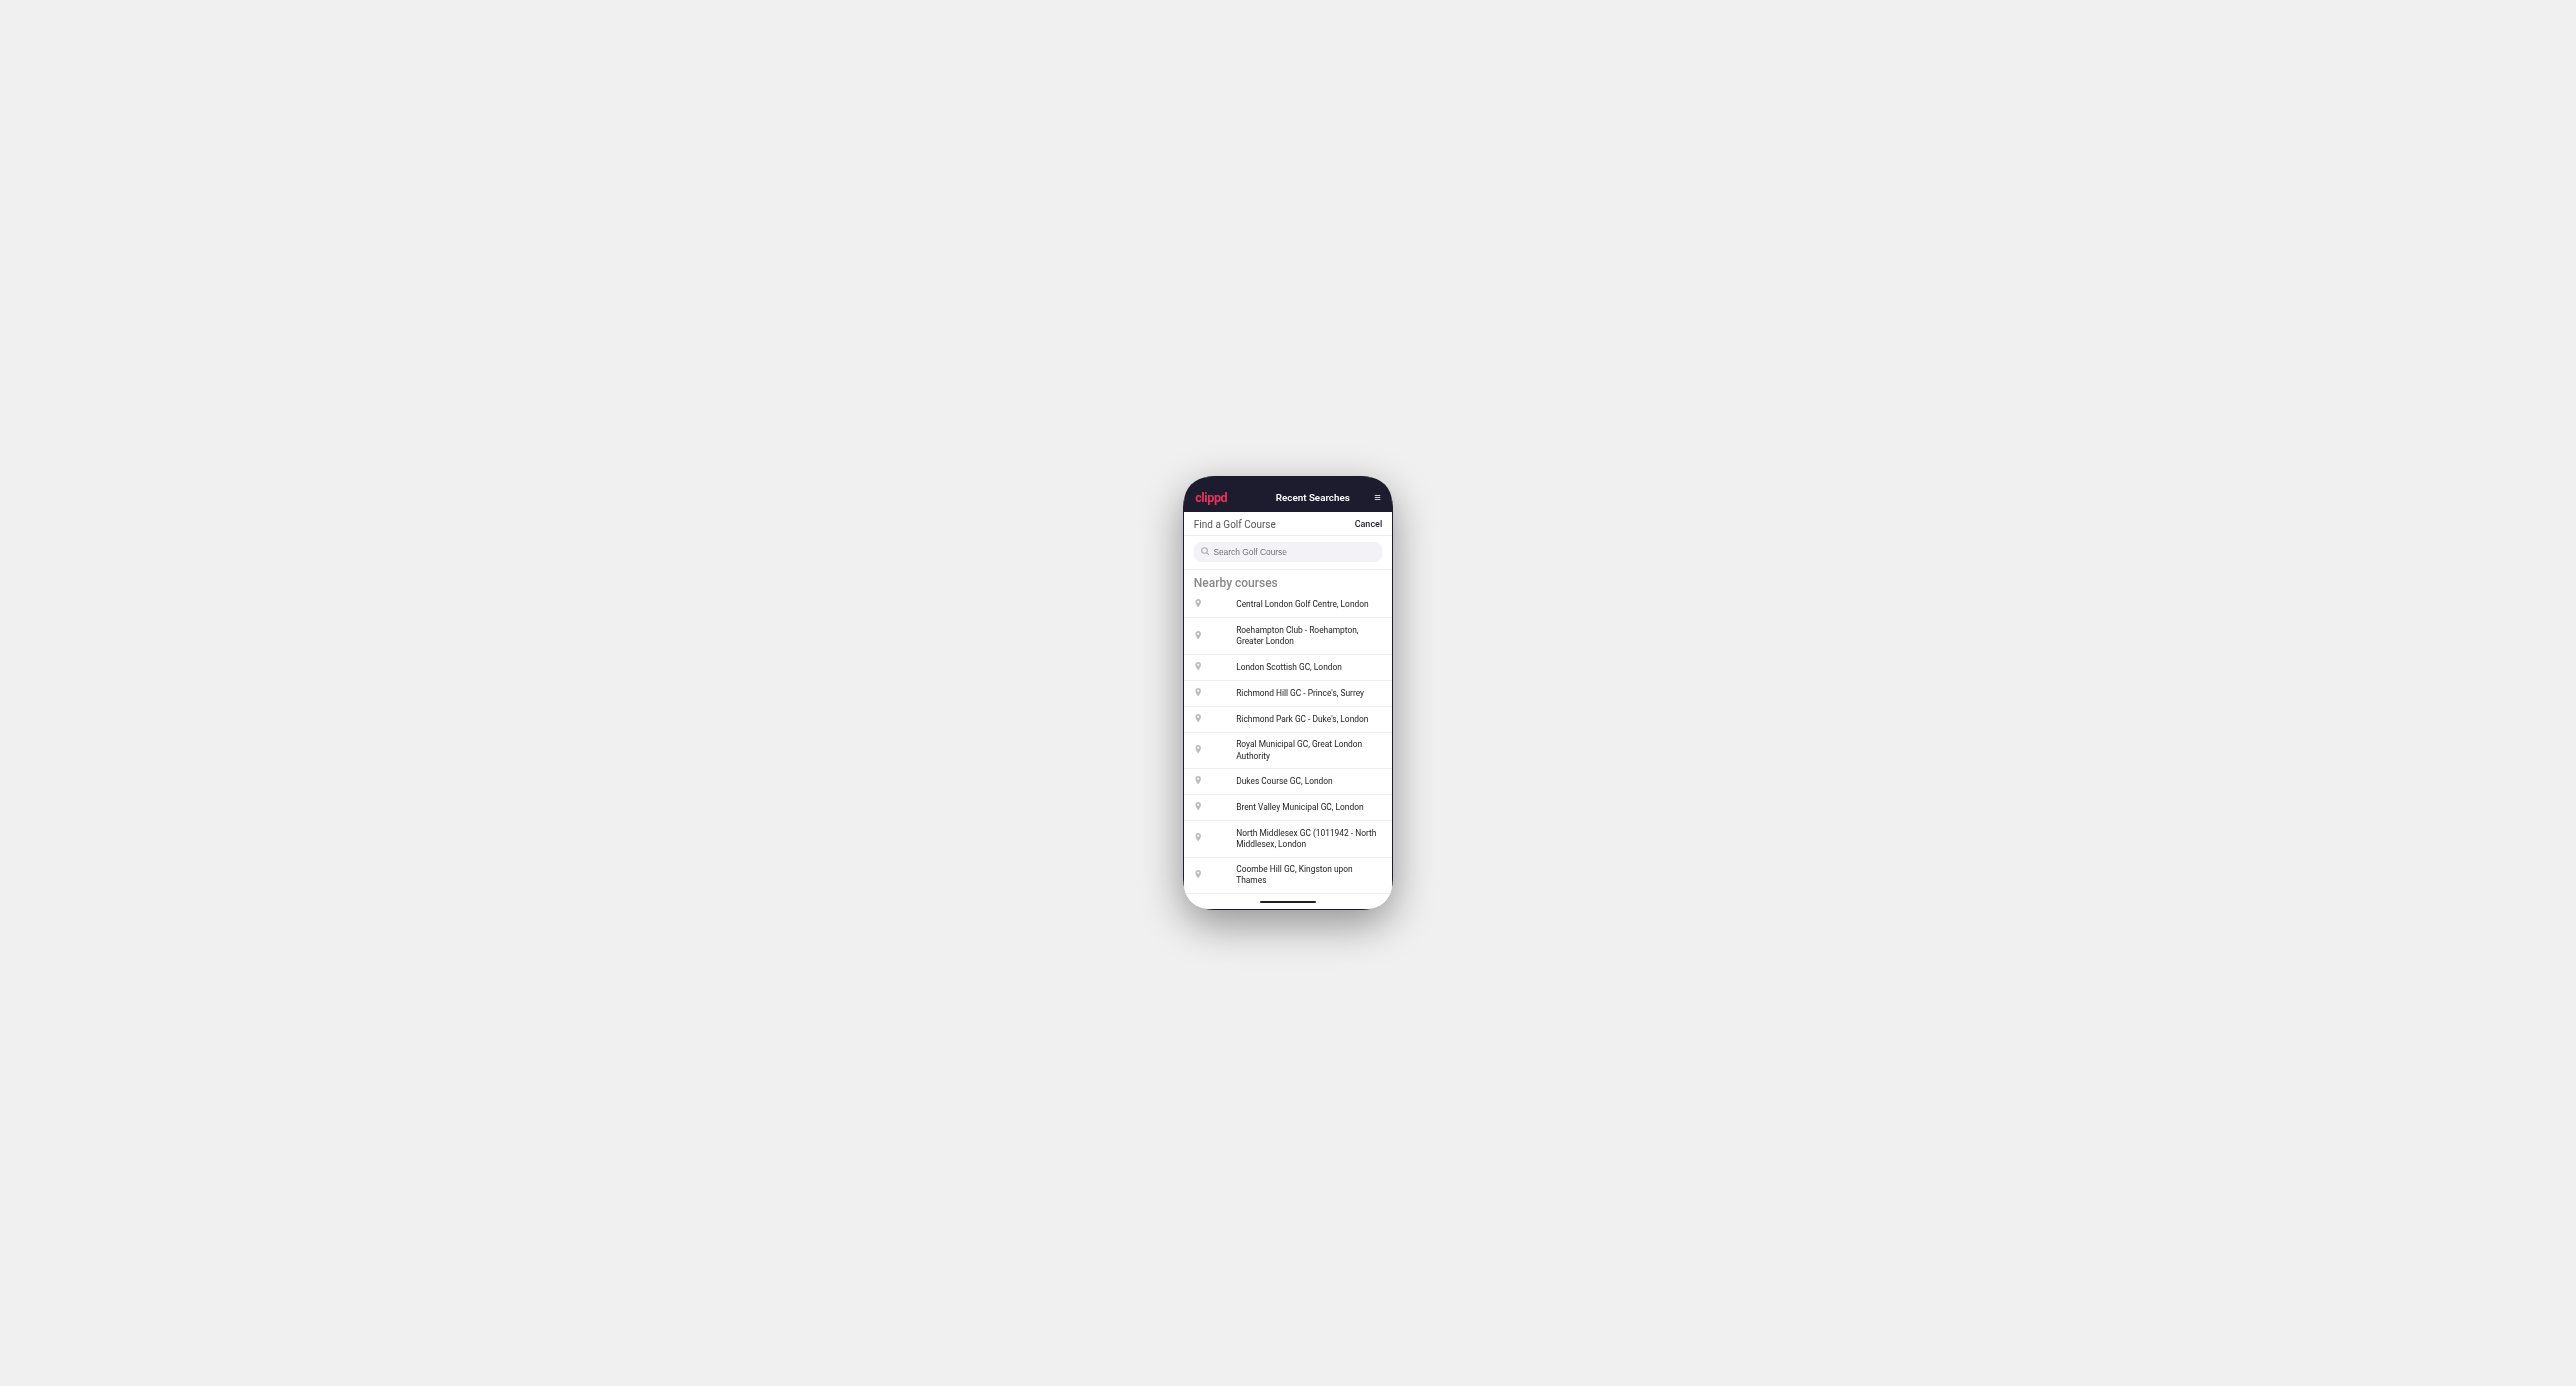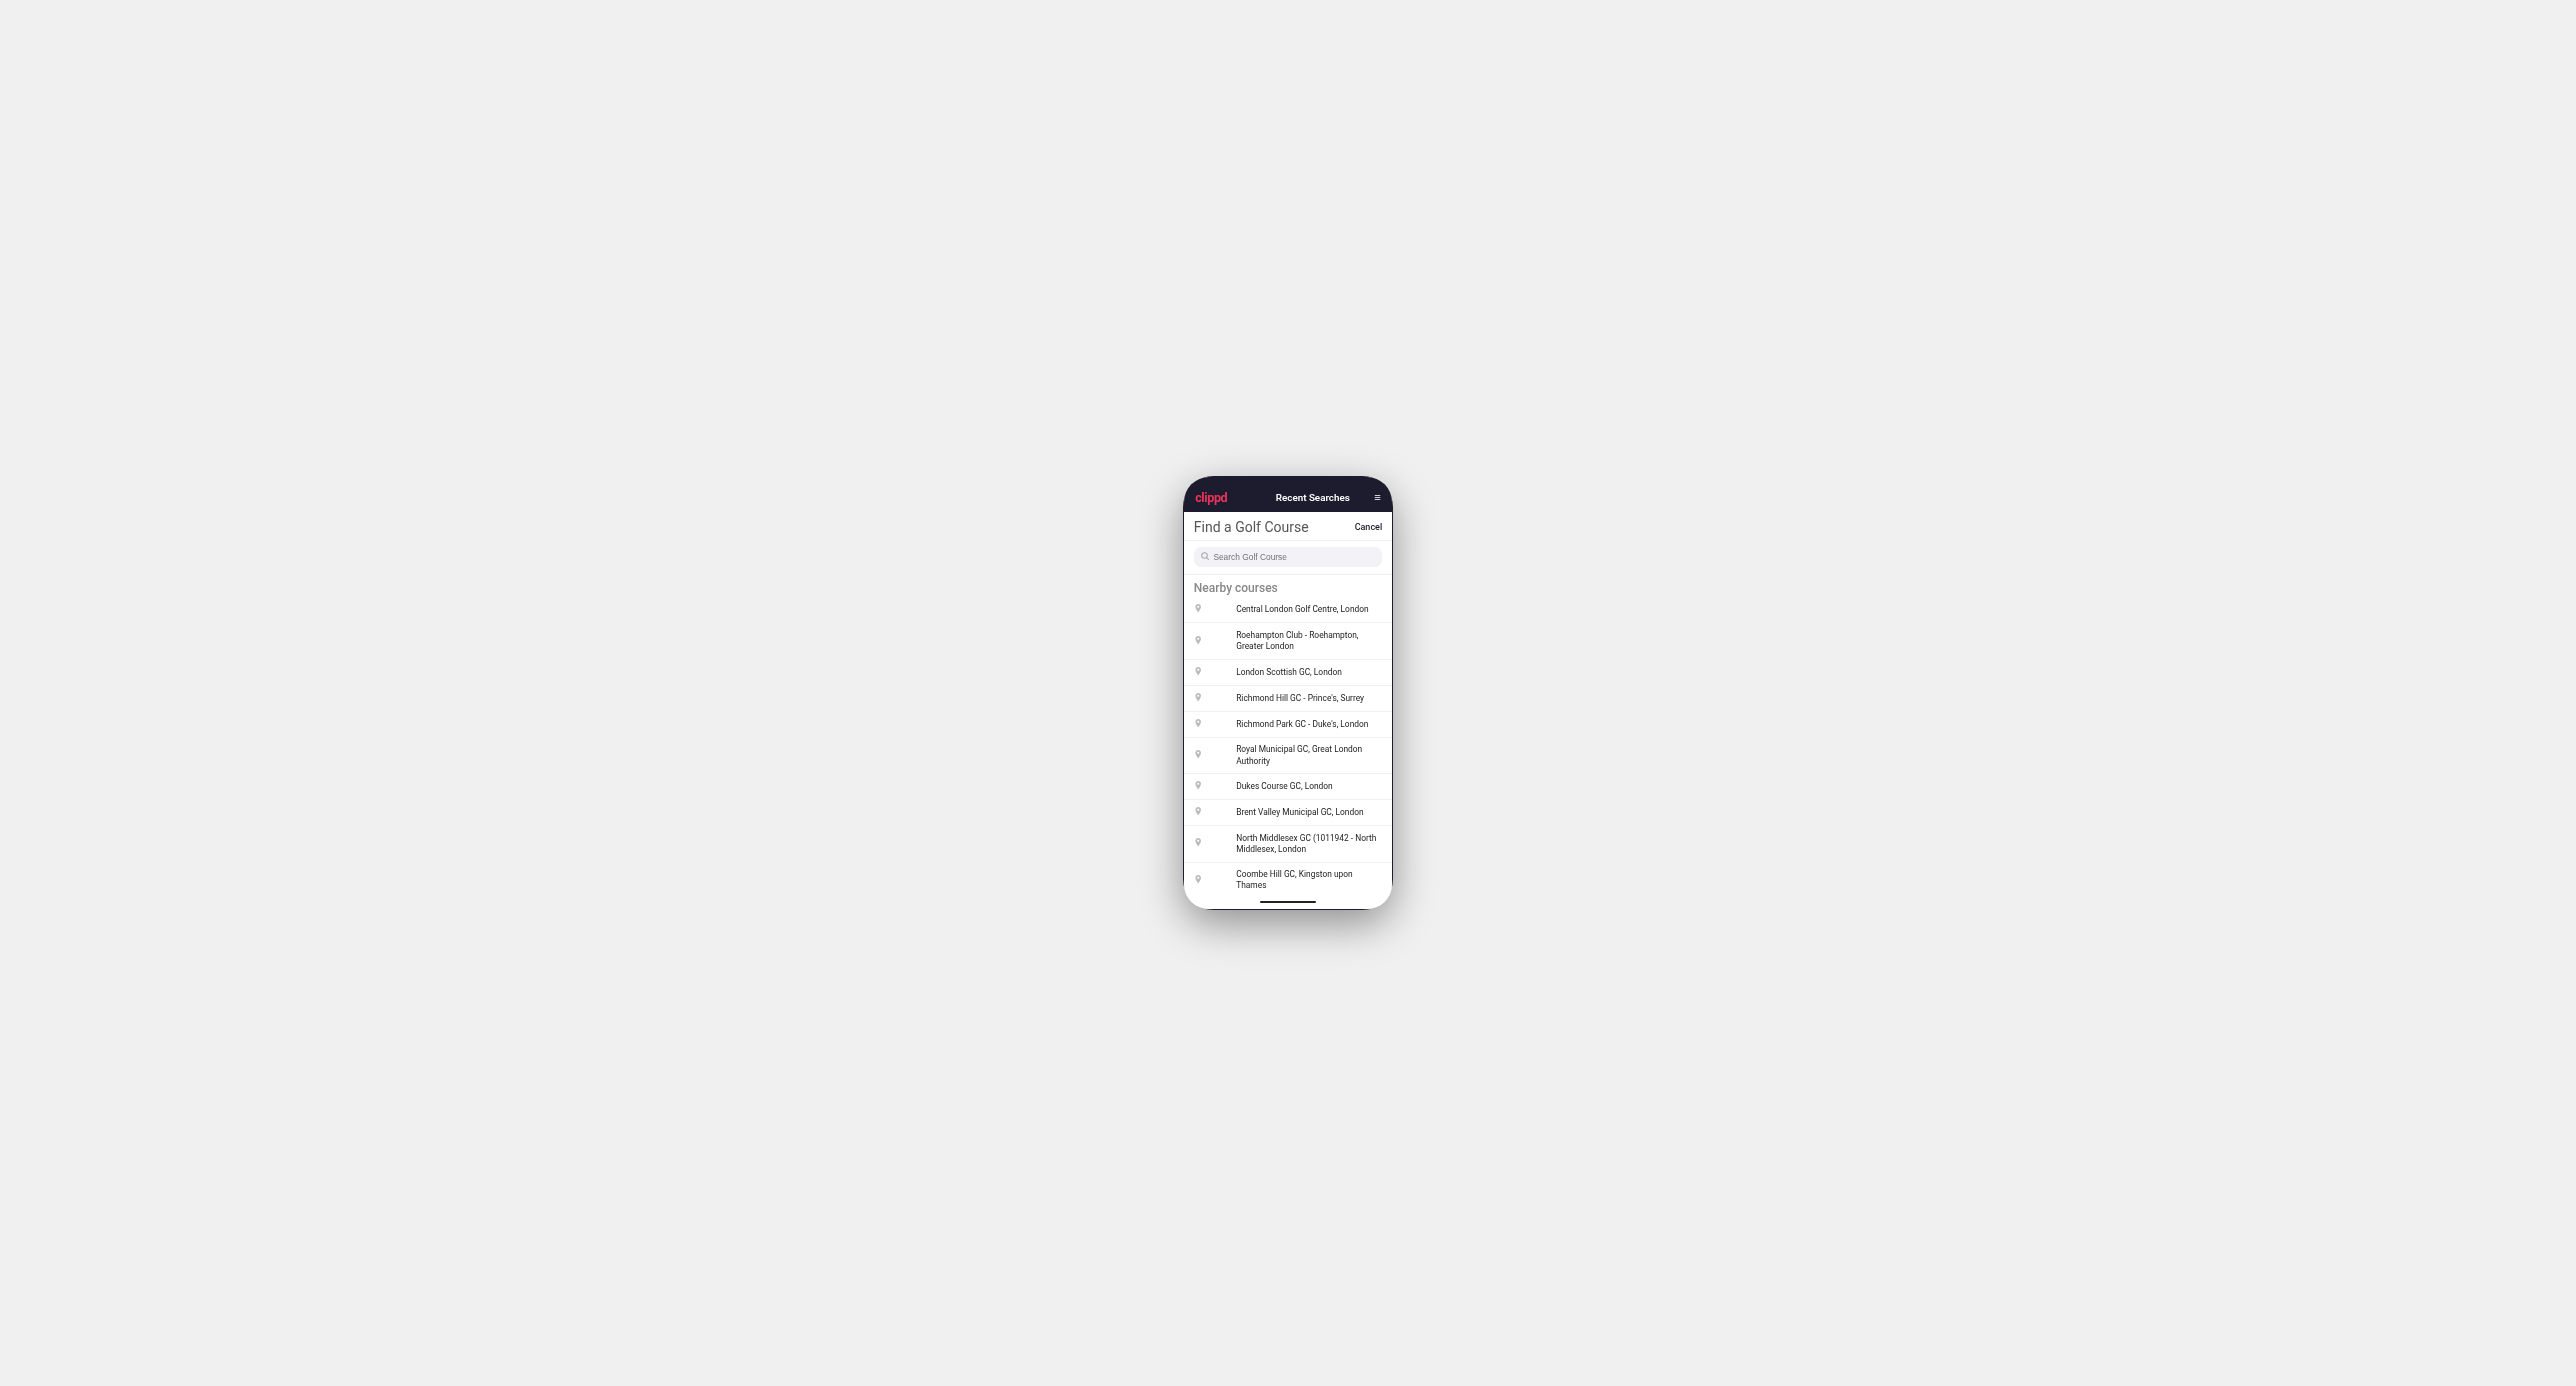--- a/index.html
+++ b/index.html
@@ -72,21 +72,21 @@
     .find-header {
       background: #ffffff;
       display: flex;
       justify-content: space-between;
       align-items: center;
       padding: 7px 9.8px 5.6px 9.8px;
       border-bottom: 0.7px solid #eeeeee;
     }
     .find-label {
       color: #555555;
-      font-size: 14px;
+      font-size: 10px;
     }
     .cancel-btn {
       color: #1c1c2e;
       font-size: 9px;
       font-weight: 500;
       cursor: pointer;
       text-align: center;
     }
     
     .search-container {

